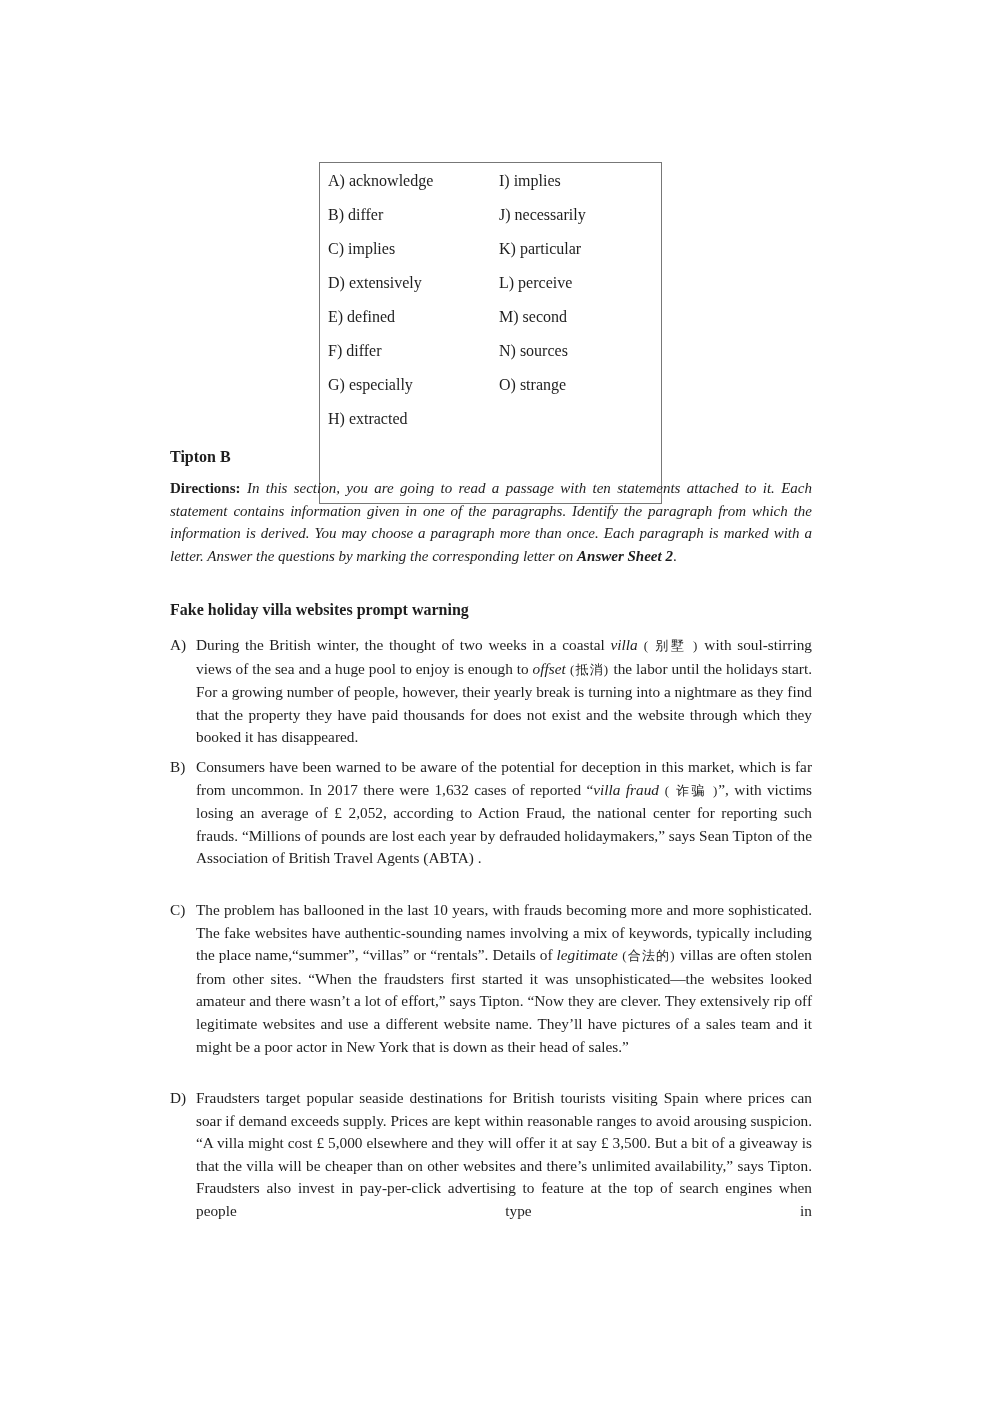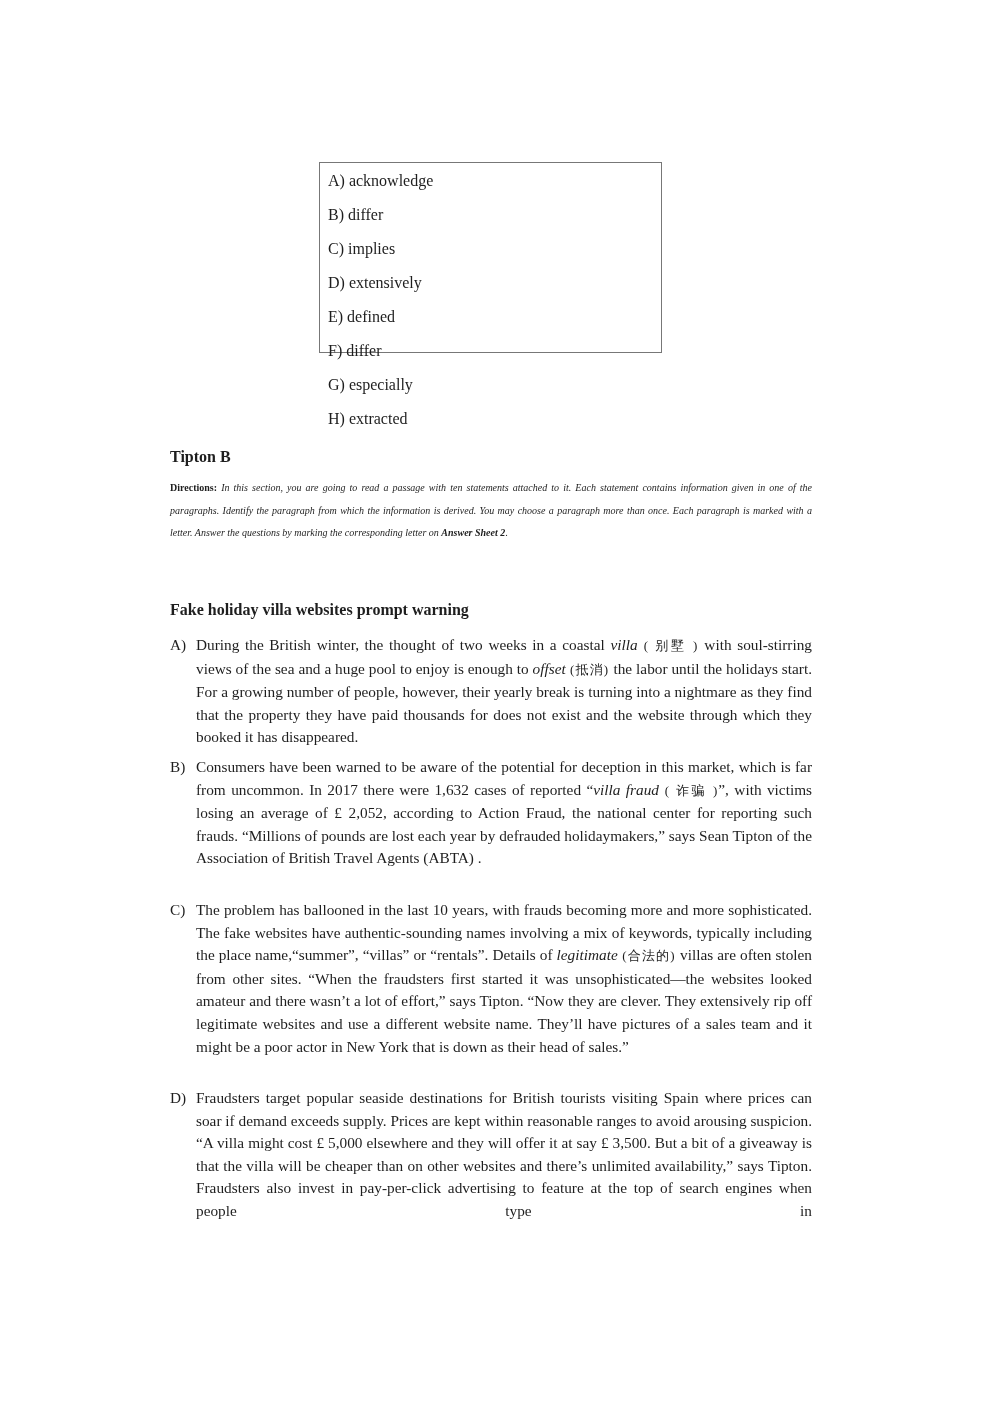--- a/index.html
+++ b/index.html
@@ -2,34 +2,34 @@
 <html><head>
 <meta charset="utf-8">
 <style>
   html, body { margin: 0; padding: 0; background: #ffffff; }
   body {
     width: 993px; height: 1404px; position: relative; overflow: hidden;
     font-family: "Liberation Serif", "DejaVu Serif", serif;
     color: #1e1e1e;
   }
   .word-bank {
-    position: absolute; left: 319px; top: 162px; width: 343px; height: 191px;
+    position: absolute; left: 319px; top: 162px; width: 343px; height: 342px;
     border: 1.5px solid #777; box-sizing: border-box;
   }
   .wb-col { position: absolute; top: 7px; }
   .wb-col.left { left: 8px; }
   .wb-col.right { left: 179px; }
   .wb-item { height: 34px; line-height: 22px; font-size: 16px; white-space: nowrap; }
 
   .section-title {
     position: absolute; left: 170px; top: 448px; font-size: 16px; font-weight: bold;
   }
   .directions {
     position: absolute; left: 170px; top: 477px; width: 642px;
-    font-size: 10px; line-height: 22.5px; text-align: justify; text-align-last: left;
+    font-size: 15px; line-height: 22.5px; text-align: justify; text-align-last: left;
   }
   .directions .lead { font-weight: bold; font-style: normal; }
   .directions .body { font-style: italic; }
   .directions .sheet { font-weight: bold; font-style: italic; }
 
   .article-title {
     position: absolute; left: 170px; top: 601px; width: 642px; 
     font-size: 16px; font-weight: bold;
   }
 
@@ -52,20 +52,29 @@
   <div class="wb-col left">
     <div class="wb-item">A) acknowledge</div>
     <div class="wb-item">B) differ</div>
     <div class="wb-item">C) implies</div>
     <div class="wb-item">D) extensively</div>
     <div class="wb-item">E) defined</div>
     <div class="wb-item">F) differ</div>
     <div class="wb-item">G) especially</div>
     <div class="wb-item">H) extracted</div>
   </div>
+  <div class="wb-col right">
+    <div class="wb-item">I) implies</div>
+    <div class="wb-item">J) necessarily</div>
+    <div class="wb-item">K) particular</div>
+    <div class="wb-item">L) perceive</div>
+    <div class="wb-item">M) second</div>
+    <div class="wb-item">N) sources</div>
+    <div class="wb-item">O) strange</div>
+  </div>
 </div>
 
 <div class="section-title">Tipton B</div>
 
 <div class="directions"><span class="lead">Directions:</span> <span class="body">In this section, you are going to read a passage with ten statements attached to it. Each statement contains information given in one of the paragraphs. Identify the paragraph from which the information is derived. You may choose a paragraph more than once. Each paragraph is marked with a letter. Answer the questions by marking the corresponding letter on</span> <span class="sheet">Answer Sheet 2</span><span>.</span></div>
 
 <div class="article-title">Fake holiday villa websites prompt warning</div>
 
 <div class="para" style="top:634px;">
   <span class="letter">A)</span>

